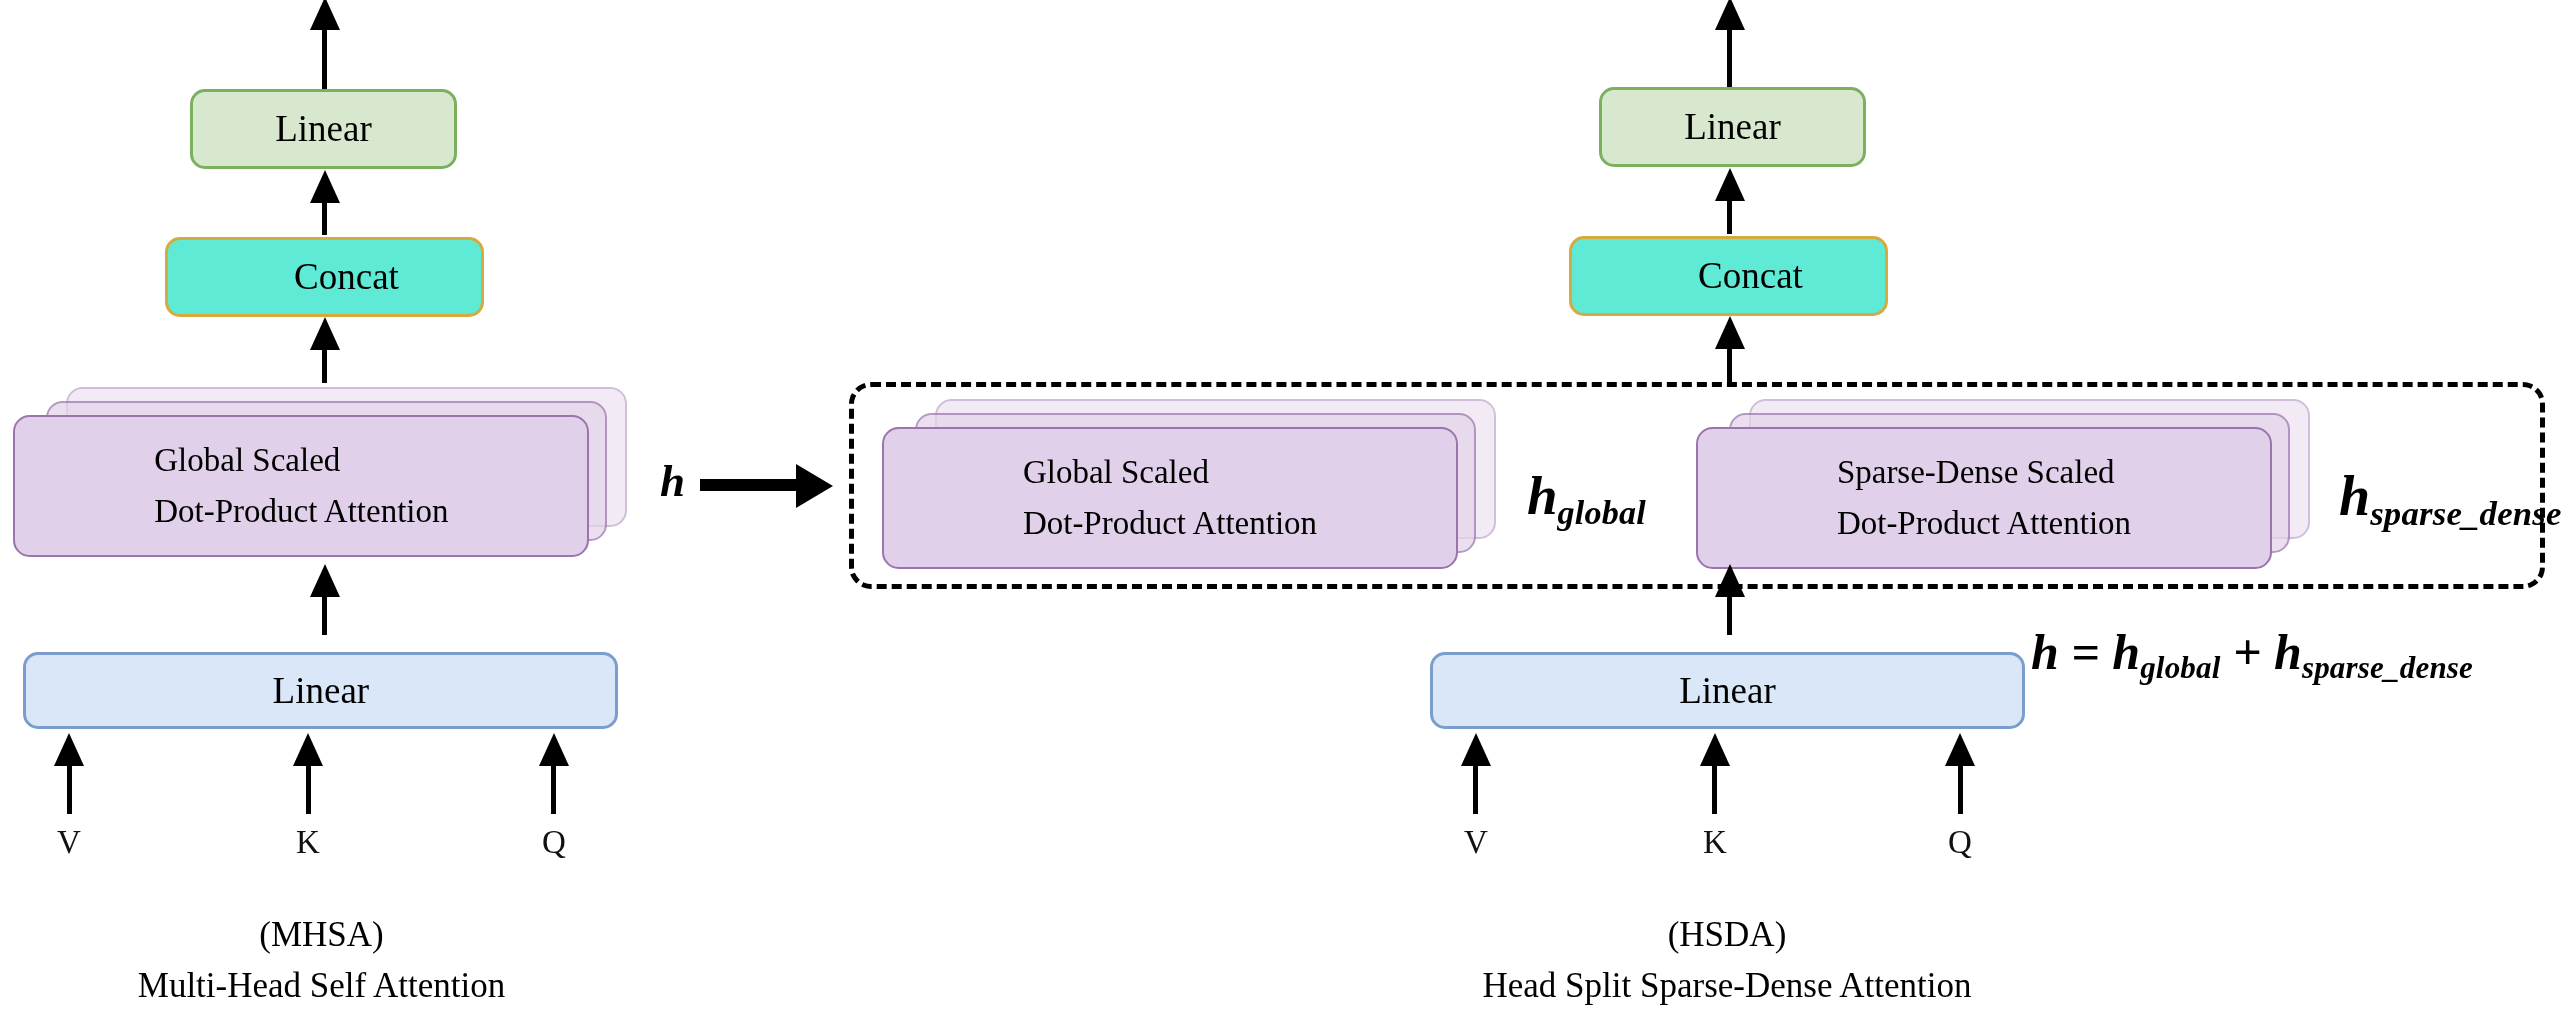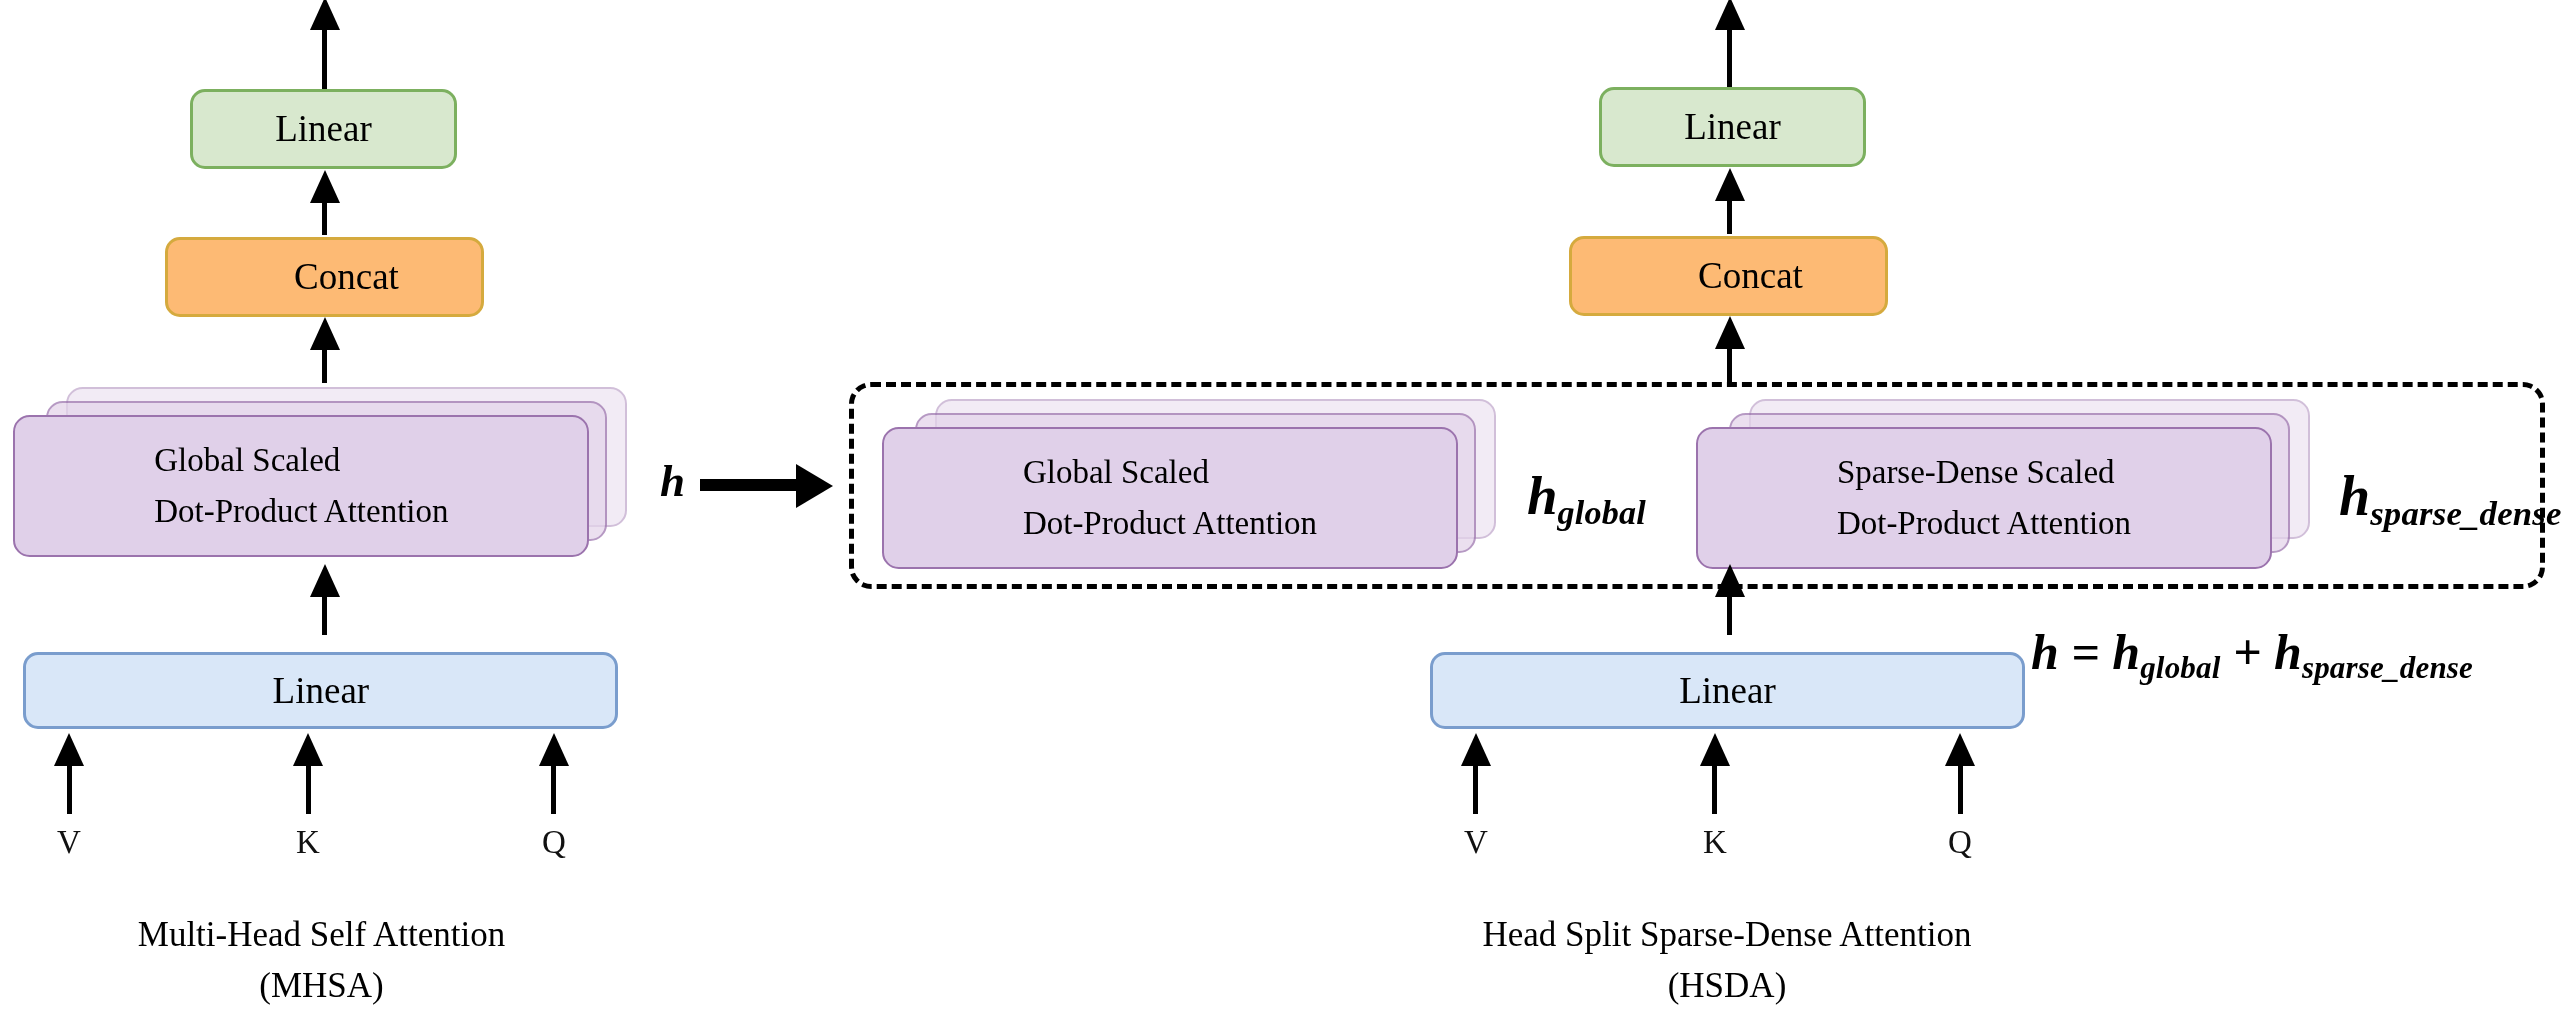--- a/index.html
+++ b/index.html
@@ -29,21 +29,21 @@
     border-width: 3.3px;
     border-style: solid;
     display: flex;
     align-items: center;
     justify-content: center;
     text-align: center;
     line-height: 1.28;
     color: #000000;
   }
   .node-green  { background: #d8e8ce; border-color: #7cb05f; }
-  .node-yellow { background: #fdba74; border-color: #d5aa3e; padding-left: 44px; }
+  .node-yellow { background: #5eead4; border-color: #d5aa3e; padding-left: 44px; }
   .node-blue   { background: #d9e7f8; border-color: #7a9dcd; }
 
   
   .stack {
     position: absolute;
   }
   .stack .card {
     position: absolute;
     box-sizing: border-box;
     border-radius: 16.7px;
@@ -197,22 +197,22 @@
     <span>V</span>
   </div>
   <div class="tok" style="left:279px; top:824px; width:58px;">
     <span>K</span>
   </div>
   <div class="tok" style="left:525px; top:824px; width:58px;">
     <span>Q</span>
   </div>
 
   <div class="caption" style="left:0px; top:910px; width:643px;">
+    <div>(MHSA)</div>
     <div>Multi-Head Self Attention</div>
-    <div>(MHSA)</div>
   </div>
 
   <div class="abs" style="left:0;top:0;">
     <div class="arrow-shaft-h" style="left:700px; top:479px; width:100px;"></div>
     <div class="arrow-head-h" style="left:796px; top:464px;"></div>
   </div>
 
   <div class="dashed-group" style="left:849px; top:382px; width:1696px; height:207px;"></div>
 
   <div class="abs" style="left:0;top:0;">
@@ -298,18 +298,18 @@
     <span>V</span>
   </div>
   <div class="tok" style="left:1686px; top:824px; width:58px;">
     <span>K</span>
   </div>
   <div class="tok" style="left:1931px; top:824px; width:58px;">
     <span>Q</span>
   </div>
 
   <div class="caption" style="left:1393px; top:910px; width:668px;">
+    <div>(HSDA)</div>
     <div>Head Split Sparse-Dense Attention</div>
-    <div>(HSDA)</div>
   </div>
 
 </div>
 
 
 </body></html>

